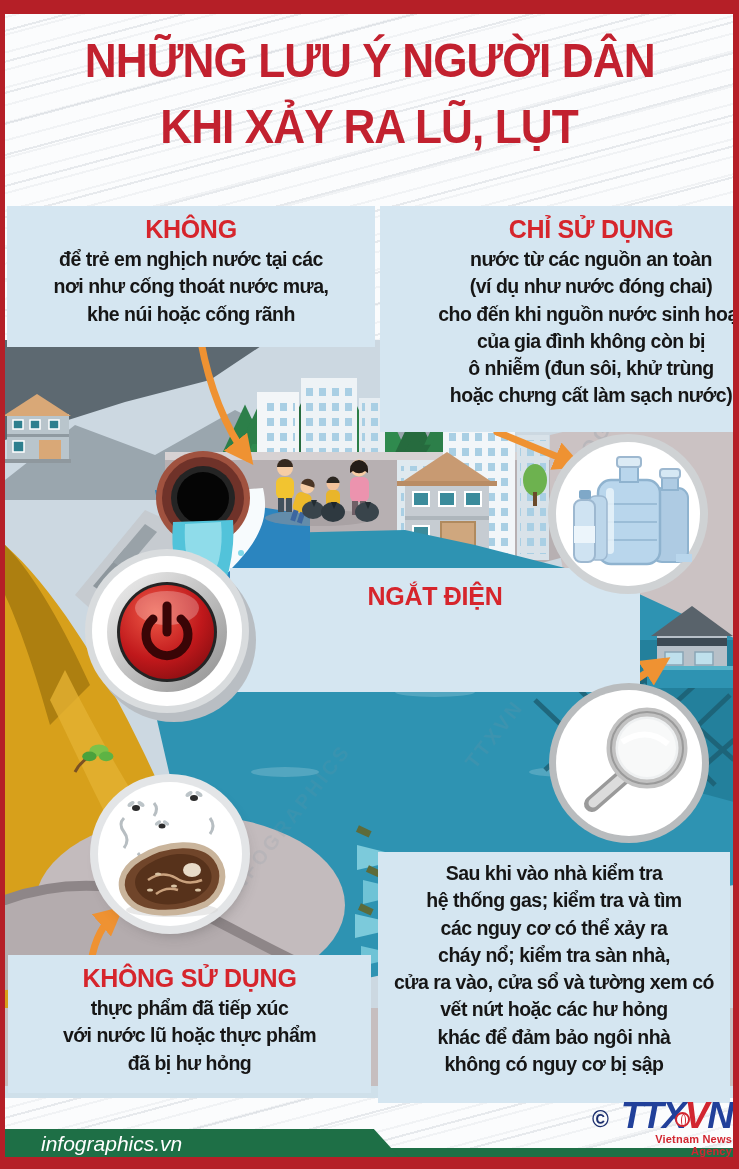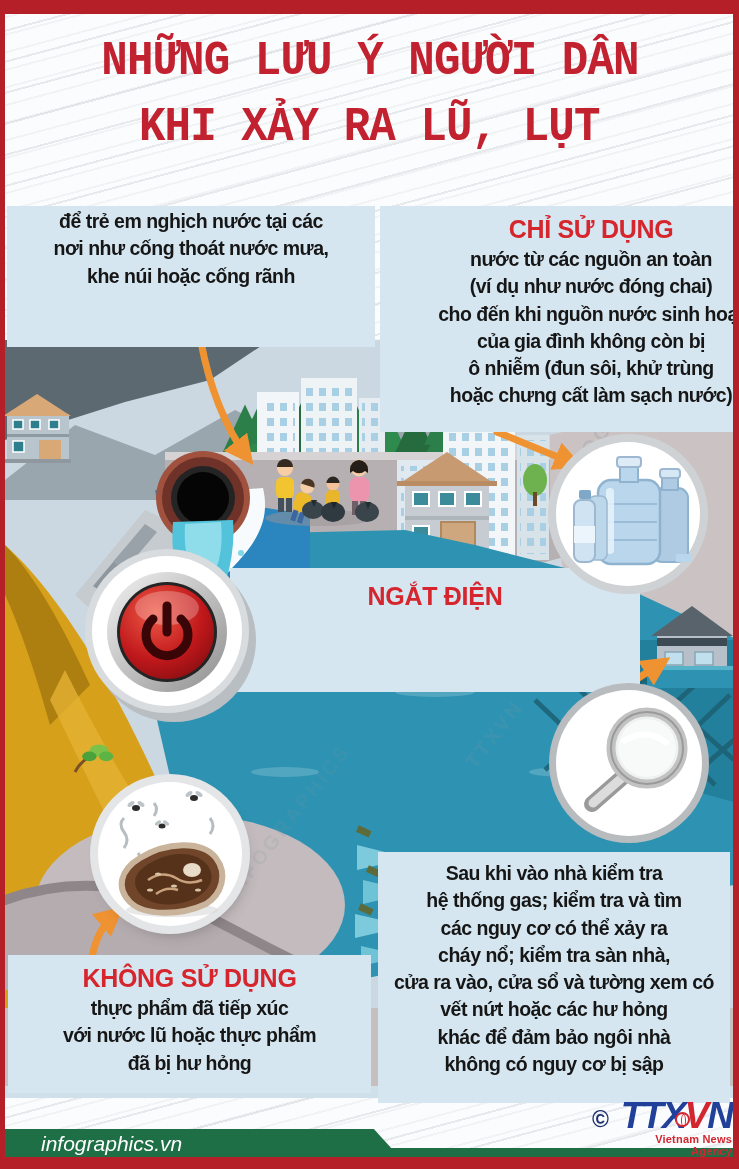--- a/index.html
+++ b/index.html
@@ -10,21 +10,21 @@
       repeating-linear-gradient(165deg, rgba(150,160,172,0.10) 0 2px, transparent 2px 17px),
       #fbfcfd;}
   
   .frame{position:absolute;background:#b51f27;z-index:60;}
   .frame.top{left:0;top:0;width:739px;height:14px;}
   .frame.left{left:0;top:0;width:5px;height:1169px;}
   .frame.right{left:733px;top:0;width:6px;height:1169px;}
   .frame.bottom{left:0;top:1157px;width:739px;height:12px;}
   
   .title{position:absolute;left:0;top:28px;width:739px;text-align:center;color:#c2212f;
-    font-weight:800;font-size:48px;line-height:1.38;letter-spacing:-1px;z-index:5;font-family:Liberation Mono, monospace;}
+    font-weight:800;font-size:48px;line-height:1.38;letter-spacing:-1px;z-index:5;}
   .title span{display:inline-block;transform:scaleX(.92);white-space:nowrap;}
   
   .scene{position:absolute;left:5px;top:340px;width:729px;height:758px;z-index:1;}
   
   .panel{position:absolute;background:#d5e6f1;text-align:center;overflow:hidden;z-index:10;}
   .panel h2{margin:9px 4px 1px;font-size:25px;color:#d6252c;font-weight:800;letter-spacing:-0.3px;}
   .panel p{margin:2px 6px;font-size:19.5px;font-weight:bold;color:#161616;line-height:1.4;
     letter-spacing:-0.5px;white-space:pre-line;}
   #panel-no-children{left:7px;top:206px;width:368px;height:141px;}
   #panel-only-use{left:380px;top:206px;width:350px;height:226px;padding-left:36px;}
@@ -300,20 +300,21 @@
 
     <g stroke="#ef9232" stroke-width="7" fill="none" stroke-linecap="round">
       <path d="M196,2 C204,45 220,88 243,118" marker-end="url(#ah)"></path>
       <path d="M492,92 L570,124" marker-end="url(#ah)"></path>
       <path d="M612,352 L658,322" marker-end="url(#ah)"></path>
       <path d="M86,622 C90,598 98,584 112,572" marker-end="url(#ah)"></path>
     </g>
   </svg>
 
   <section class="panel" id="panel-no-children">
+    <h2>KHÔNG</h2>
     <p>để trẻ em nghịch nước tại các
 nơi như cống thoát nước mưa,
 khe núi hoặc cống rãnh</p>
   </section>
 
   <section class="panel" id="panel-only-use">
     <h2>CHỈ SỬ DỤNG</h2>
     <p>nước từ các nguồn an toàn
 (ví dụ như nước đóng chai)
 cho đến khi nguồn nước sinh hoạt

